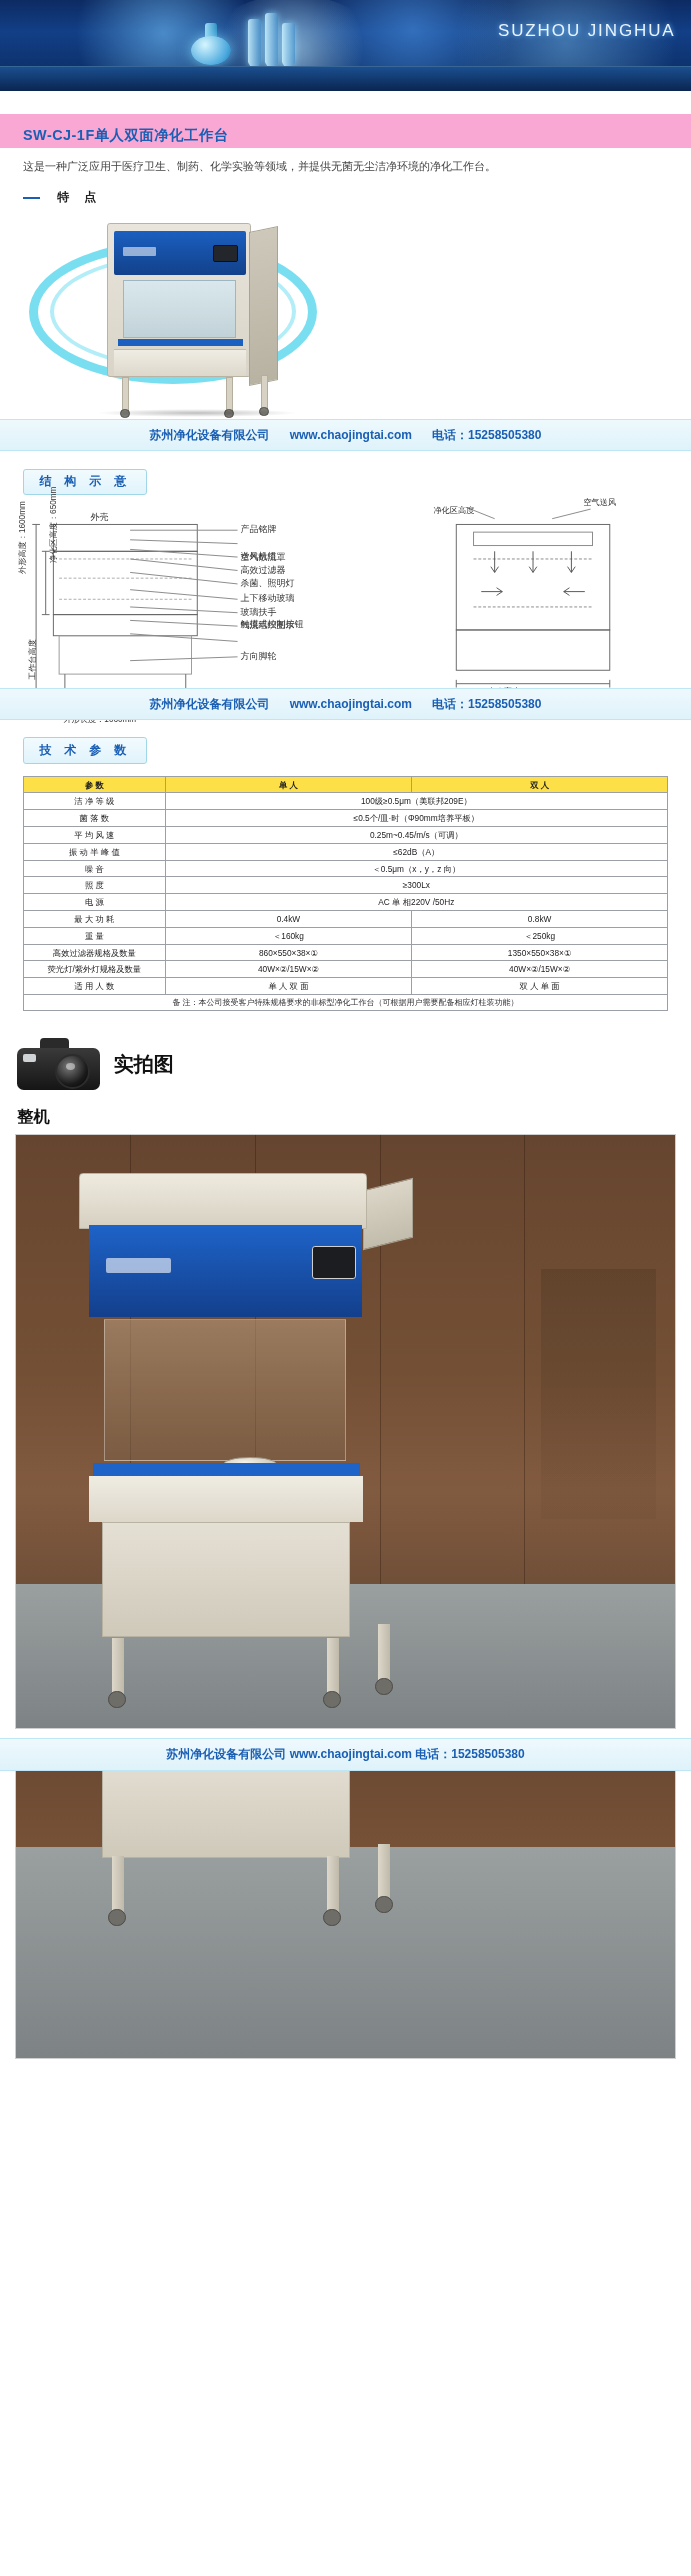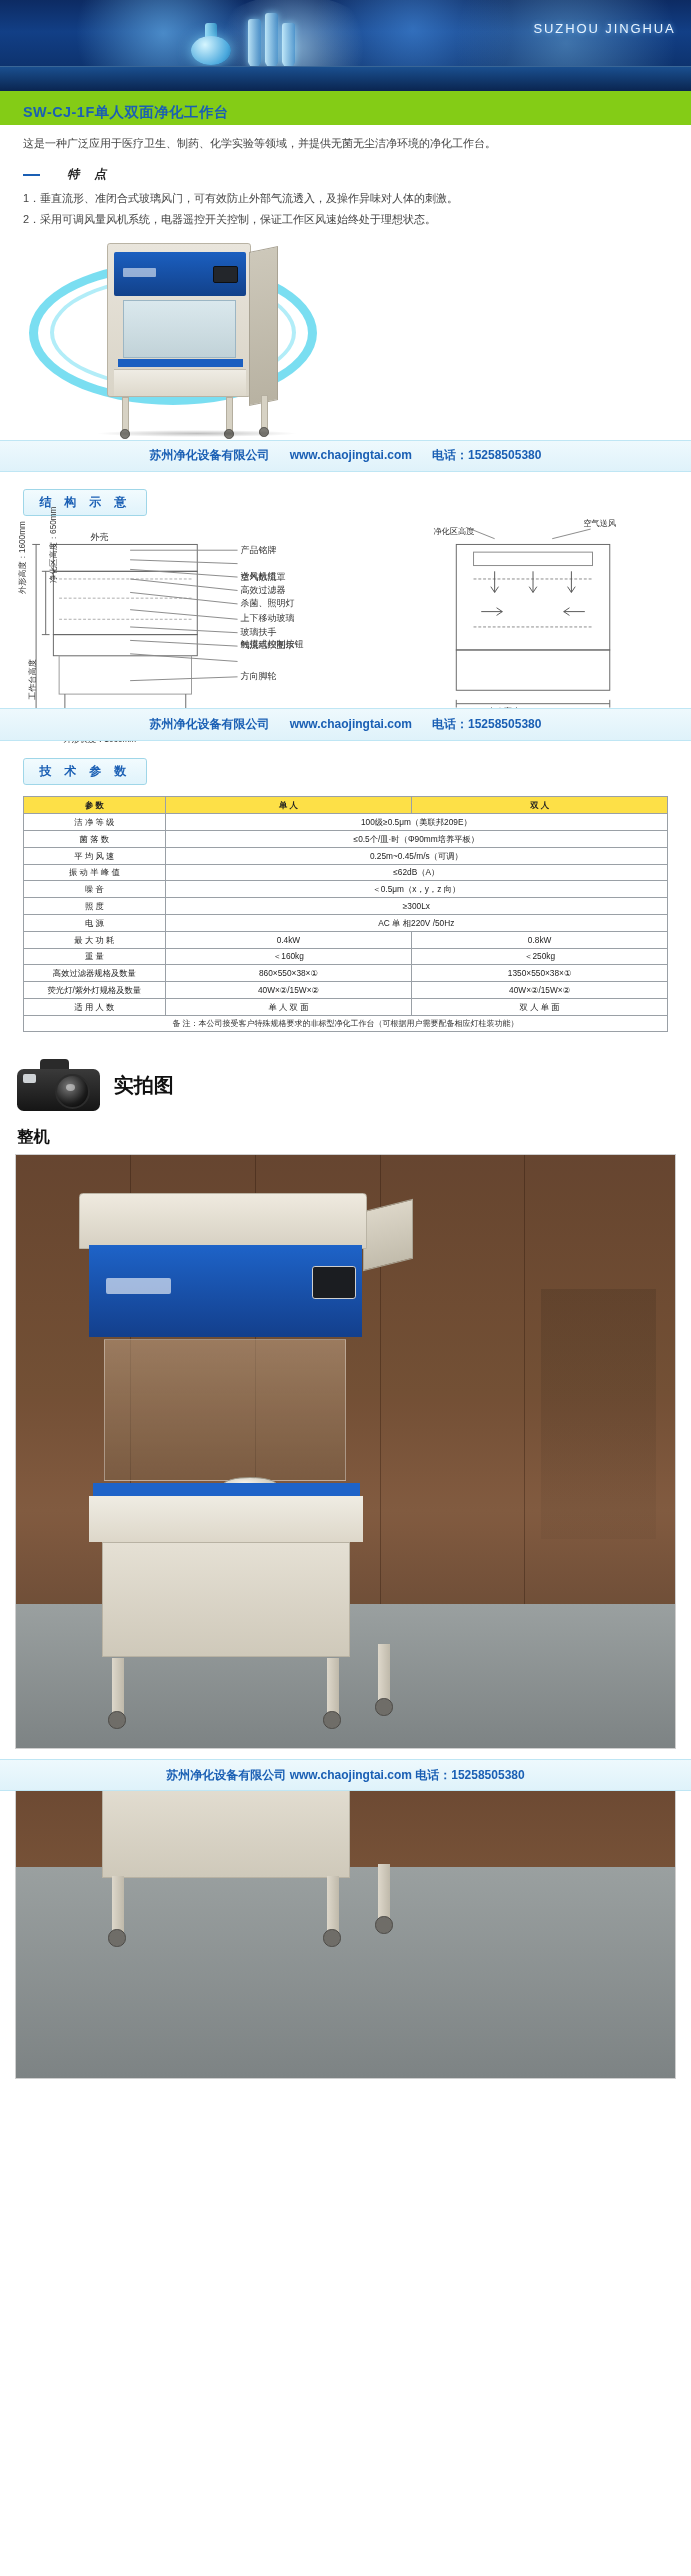--- a/index.html
+++ b/index.html
@@ -44,48 +44,48 @@
   .banner .tube {
     position:absolute; width:12.5px; border-radius:2.9px 2.9px 5.8px 5.8px;
     background:linear-gradient(90deg, rgba(200,240,255,.9), rgba(70,150,210,.7));
     box-shadow:0 0 7.7px rgba(140,220,255,.7);
   }
   .banner .t1 { left:248px; top:19px; height:48px; }
   .banner .t2 { left:265px; top:13.4px; height:54px; }
   .banner .t3 { left:282px; top:23px; height:44px; }
   .banner .brand {
     position:absolute; right:15.4px; top:21px;
-    color:#e8f4ff; font-size:13px; letter-spacing:1.9px;
+    color:#e8f4ff; font-size:17px; letter-spacing:1.9px;
     font-family:"Liberation Sans", sans-serif;
     text-shadow:0 0 5.8px rgba(120,190,255,.9);
   }
   .banner .bottombar {
     position:absolute; left:0; right:0; bottom:0; height:25px;
     background:linear-gradient(180deg,#1a4f8f,#0a2550);
     border-top:1px solid rgba(130,200,255,.4);
   }
 
   
   .title-row {
-    background:#84cc16;
+    background:#f9a8d4;
     padding:11.5px 23px 3.8px 23px;
+    margin-top:23px;
   }
   .prod-title {
     color:#1a5fb4; font-size:14.4px; font-weight:bold; letter-spacing:0.5px;
   }
 
   
   .intro {
     padding:7.7px 23px 0 23px;
     font-size:11px; line-height:1.9; color:#444;
   }
   .feature-head {
-    display:flex; align-items:center; gap:27px;
+    display:flex; align-items:center; gap:17px;
     margin:9.6px 0 1.9px 0;
-    font-style:italic;
   }
   .feature-head .bar { width:17.3px; height:1.9px; background:#1a5fb4; }
   .feature-head .txt { font-size:12px; font-weight:bold; color:#222; letter-spacing:5.8px; }
   .feature-list { font-size:11px; line-height:1.9; color:#444; }
 
   
   .hero {
     position:relative; height:202px; margin-top:7.7px;
   }
   .hero .ring {
@@ -355,24 +355,20 @@
   <div class="title-row">
     <div class="prod-title">SW-CJ-1F单人双面净化工作台</div>
   </div>
 
   
   <div class="intro">
     <div>这是一种广泛应用于医疗卫生、制药、化学实验等领域，并提供无菌无尘洁净环境的净化工作台。</div>
     <div class="feature-head">
       <span class="bar"></span>
       <span class="txt">特    点</span>
-    </div>
-    <div class="feature-list">
-      <div>1．垂直流形、准闭合式玻璃风门，可有效防止外部气流透入，及操作异味对人体的刺激。</div>
-      <div>2．采用可调风量风机系统，电器遥控开关控制，保证工作区风速始终处于理想状态。</div>
     </div>
   </div>
 
   
   <div class="hero">
     <div class="ring"></div>
     <div class="ring2"></div>
     <div class="cabinet">
       <div class="cab-body">
         <div class="cab-blue">

